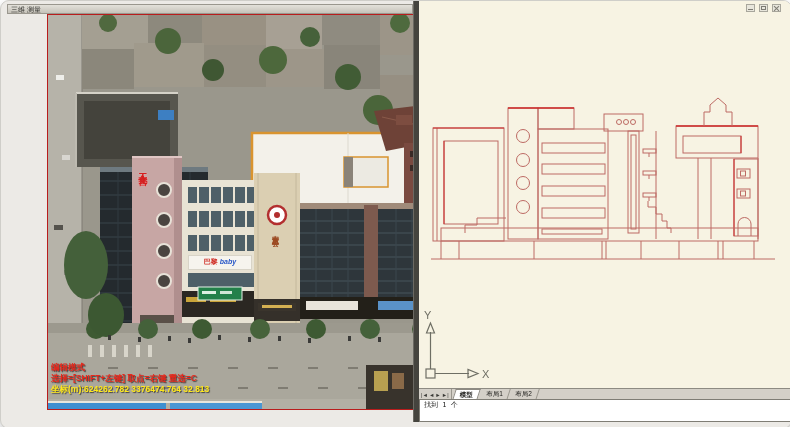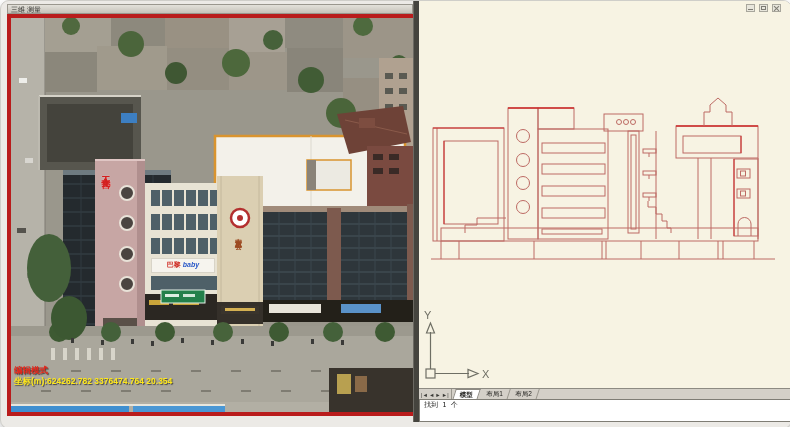--- a/index.html
+++ b/index.html
@@ -2,22 +2,22 @@
 <html><head>
 <meta charset="utf-8">
 <style>
   html,body{margin:0;padding:0;background:#ffffff;font-family:"Liberation Sans",sans-serif;}
   .screen{position:relative;width:790px;height:427px;background:#eceae6;border:1px solid #cfcec9;
           border-radius:9px;overflow:hidden;box-shadow:0 4px 10px rgba(0,0,0,.22);}
   
   .left-panel{position:absolute;left:6px;top:3px;width:406px;height:404px;}
   .titlebar{height:10px;background:linear-gradient(#e3e1da,#c6c3ba);border:1px solid #9a978e;
             font-size:7px;line-height:9px;color:#2a2a26;padding:0 3px;box-sizing:border-box;}
-  .photo{position:relative;width:404px;height:394px;border:4px solid #b91c1c;box-sizing:content-box;
-         background:#9a978c;overflow:hidden;}
+  .photo{position:relative;width:404px;height:394px;border:1px solid #b91c1c;box-sizing:content-box;
+         background:#9a978c;overflow:hidden;margin-left:40px;}
   .photo svg{position:absolute;left:0;top:0;}
   .sign{position:absolute;z-index:5;}
   .sign-vert{writing-mode:vertical-rl;text-orientation:upright;letter-spacing:1px;font-weight:bold;}
   .sign-palace{left:88px;top:150px;font-size:9px;color:#d42020;text-shadow:0 0 1px #f5dada;}
   .sign-union{left:222px;top:214px;font-size:7px;color:#9c4a22;}
   .sign-baby{left:140px;top:240px;width:62px;height:13px;background:#f6f4ee;border:1px solid #d8d4c8;
              font-size:7px;line-height:12px;text-align:center;font-weight:bold;}
   .sign-baby .cn{color:#d03028;} .sign-baby .en{color:#2857c8;font-style:italic;}
   .overlay{position:absolute;left:3px;top:347px;z-index:6;font-size:8.5px;font-weight:bold;
            line-height:11px;text-shadow:1px 1px 1px rgba(40,40,40,.8);white-space:nowrap;}
@@ -303,21 +303,22 @@
 
       <div class="sign sign-vert sign-palace">工人文化宫</div>
       <div class="sign sign-vert sign-union">安庆市总工会</div>
       <div class="sign sign-baby">
         <span class="cn">巴黎</span>
         <span class="en">baby</span>
       </div>
 
       <div class="overlay">
         <div class="ov-red">编辑模式</div>
-        <div class="ov-yellow">坐标(m):624262.782  3376474.764  20.354</div>
+        <div class="ov-red">选择=[SHIFT+左键] 取点=右键  重选=C</div>
+        <div class="ov-yellow">坐标(m):624262.782  3376474.764  32.813</div>
       </div>
     </div>
   </div>
 
   <div class="divider"></div>
 
   <div class="right-panel">
     <div class="win-controls">
       <div class="wbtn wbtn-min"></div>
       <div class="wbtn wbtn-max"></div>

